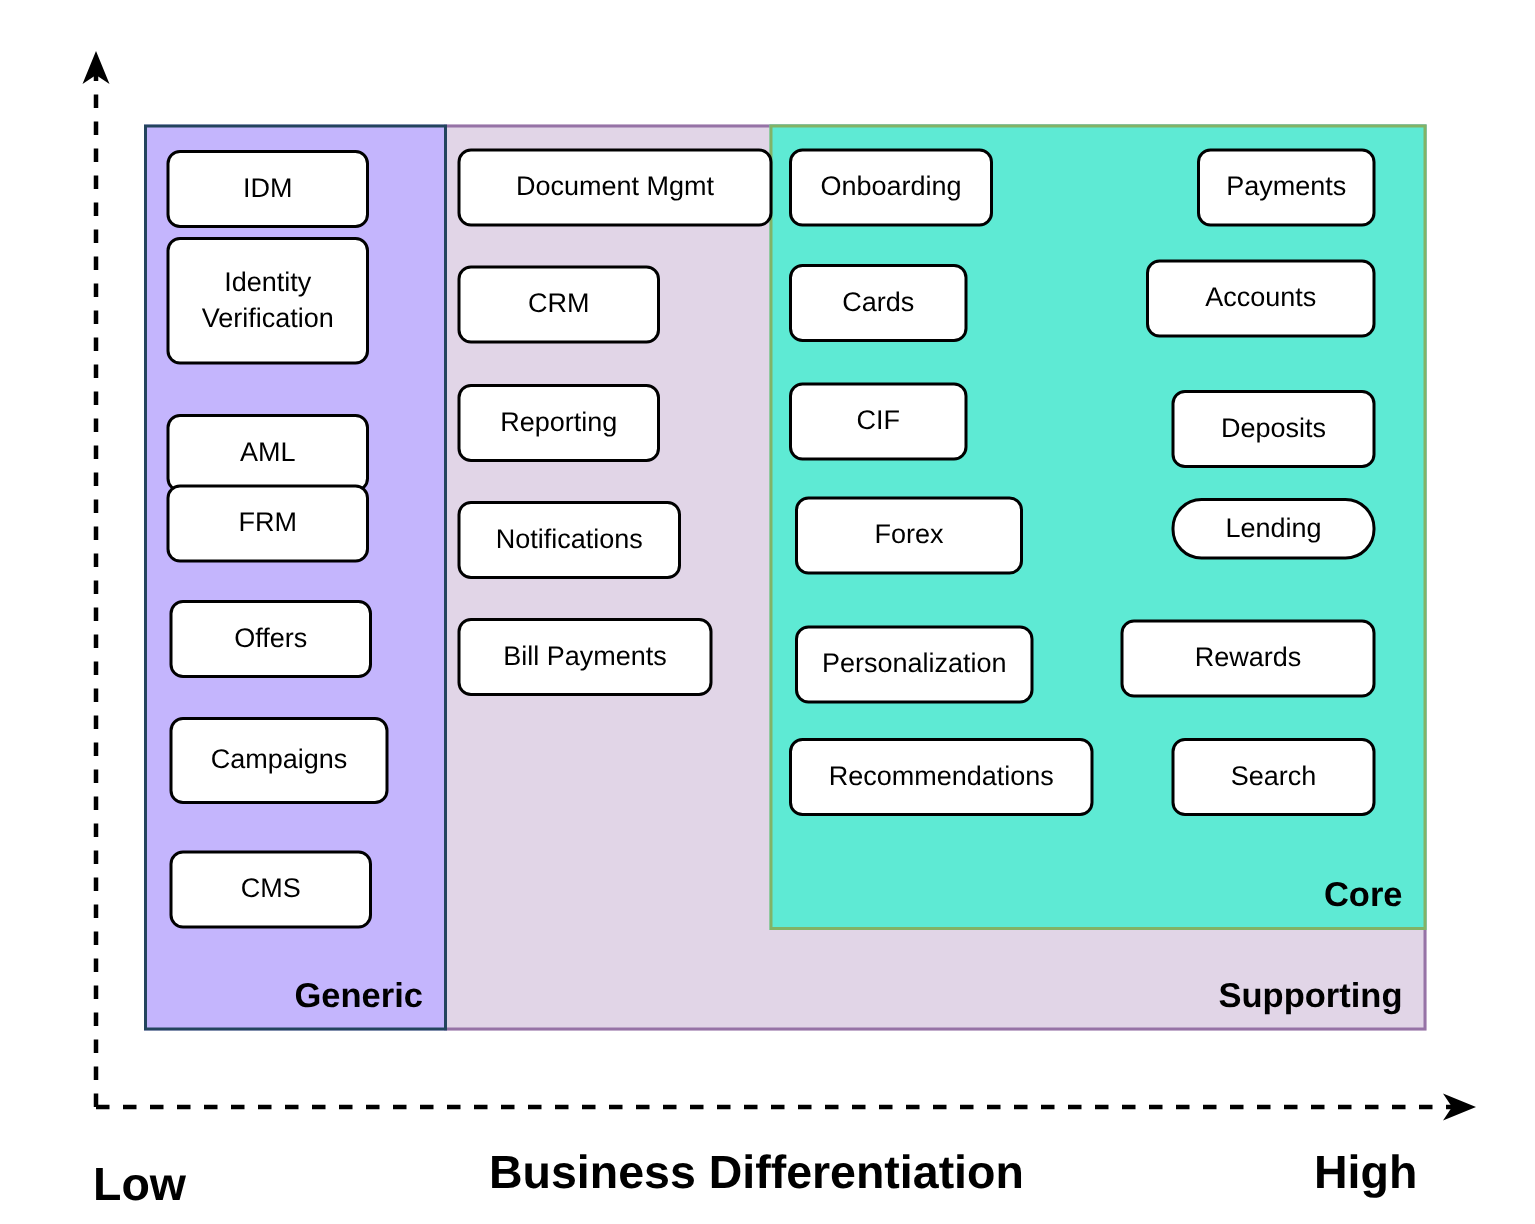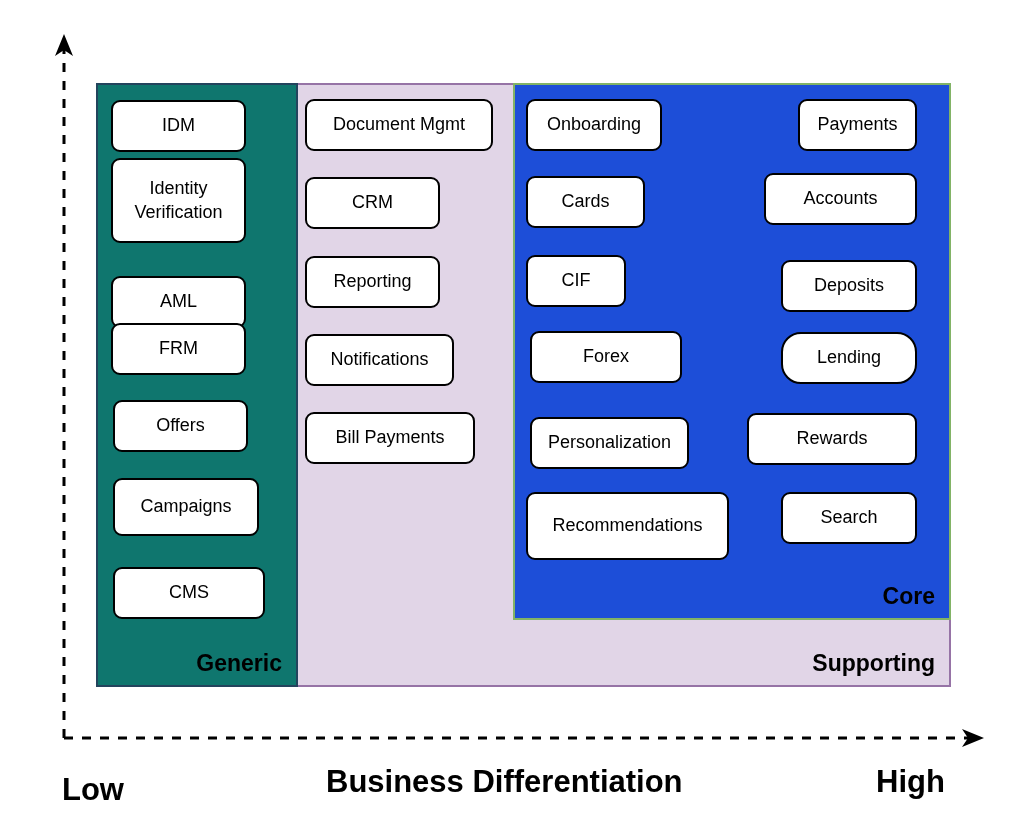--- a/index.html
+++ b/index.html
@@ -1,24 +1,24 @@
 <!DOCTYPE html>
 <html><head>
   <meta charset="utf-8">
   <style>
     html, body { margin: 0; padding: 0; background: #ffffff; }
     body { width: 1023px; height: 816px; position: relative; overflow: hidden;
            font-family: "Liberation Sans", sans-serif; color: #000; }
     .region { position: absolute; box-sizing: border-box; }
     #generic { left: 96px; top: 83px; width: 202px; height: 604px;
-               background: #0f766e; border: 2px solid #23445d; z-index: 2; }
+               background: #c4b5fd; border: 2px solid #23445d; z-index: 2; }
     #supporting { left: 296px; top: 83px; width: 655px; height: 604px;
                background: #e1d5e7; border: 2px solid #9673a6; z-index: 1; }
     #core { left: 513px; top: 83px; width: 438px; height: 537px;
-               background: #1d4ed8; border: 2px solid #82b366; z-index: 3; }
+               background: #5eead4; border: 2px solid #82b366; z-index: 3; }
     .region-label { position: absolute; font-weight: bold; font-size: 23px; right: 14px; bottom: 8px; }
     .node { position: absolute; box-sizing: border-box; background: #fff;
             border: 2.5px solid #000; border-radius: 9px; z-index: 10;
             display: flex; align-items: center; justify-content: center;
             text-align: center; font-size: 18px; line-height: 1.3; white-space: pre-line; }
     .axis-label { position: absolute; font-weight: bold; font-size: 31px; }
     svg#axes { position: absolute; left: 0; top: 0; z-index: 0; }
   </style>
 </head>
 <body>
@@ -40,37 +40,37 @@
   <span class="region-label">Core</span>
 </div>
 
 <div class="node" style="left:111px;top:100px;width:135px;height:52px;">IDM</div>
 <div class="node" style="left:111px;top:158px;width:135px;height:85px;">Identity
 Verification</div>
 <div class="node" style="left:111px;top:260px;width:135px;height:52px;margin-top:16px;">AML</div>
 <div class="node" style="left:111px;top:323px;width:135px;height:52px;">FRM</div>
 <div class="node" style="left:113px;top:400px;width:135px;height:52px;">Offers</div>
 <div class="node" style="left:113px;top:478px;width:146px;height:58px;">Campaigns</div>
-<div class="node" style="left:113px;top:567px;width:152px;height:52px;">CMS</div>
+<div class="node" style="left:113px;top:567px;width:135px;height:52px;">CMS</div>
 
-<div class="node" style="left:305px;top:99px;width:188px;height:52px;">Document Mgmt</div>
+<div class="node" style="left:305px;top:99px;width:210px;height:52px;">Document Mgmt</div>
 <div class="node" style="left:305px;top:177px;width:135px;height:52px;">CRM</div>
 <div class="node" style="left:305px;top:256px;width:135px;height:52px;text-align:right;">Reporting</div>
 <div class="node" style="left:305px;top:334px;width:149px;height:52px;">Notifications</div>
 <div class="node" style="left:305px;top:412px;width:170px;height:52px;">Bill Payments</div>
 
 <div class="node" style="left:526px;top:99px;width:136px;height:52px;">Onboarding</div>
 <div class="node" style="left:526px;top:176px;width:119px;height:52px;">Cards</div>
-<div class="node" style="left:526px;top:255px;width:100px;height:52px;">CIF</div>
+<div class="node" style="left:526px;top:255px;width:119px;height:52px;">CIF</div>
 <div class="node" style="left:530px;top:331px;width:152px;height:52px;">Forex</div>
 <div class="node" style="left:530px;top:417px;width:159px;height:52px;">Personalization</div>
-<div class="node" style="left:526px;top:492px;width:203px;height:68px;">Recommendations</div>
+<div class="node" style="left:526px;top:492px;width:203px;height:52px;">Recommendations</div>
 
 <div class="node" style="left:798px;top:99px;width:119px;height:52px;">Payments</div>
 <div class="node" style="left:764px;top:173px;width:153px;height:52px;">Accounts</div>
 <div class="node" style="left:781px;top:260px;width:136px;height:52px;">Deposits</div>
-<div class="node" style="left:781px;top:332px;width:136px;height:52px;border-radius:20px;">Lending</div>
+<div class="node" style="left:781px;top:332px;width:136px;height:41px;border-radius:20px;">Lending</div>
 <div class="node" style="left:747px;top:413px;width:170px;height:52px;">Rewards</div>
 <div class="node" style="left:781px;top:492px;width:136px;height:52px;">Search</div>
 
 <span class="axis-label" style="left:62px;top:772px;">Low</span>
 <span class="axis-label" style="left:326px;top:764px;">Business Differentiation</span>
 <span class="axis-label" style="left:876px;top:764px;">High</span>
 
 </body></html>

